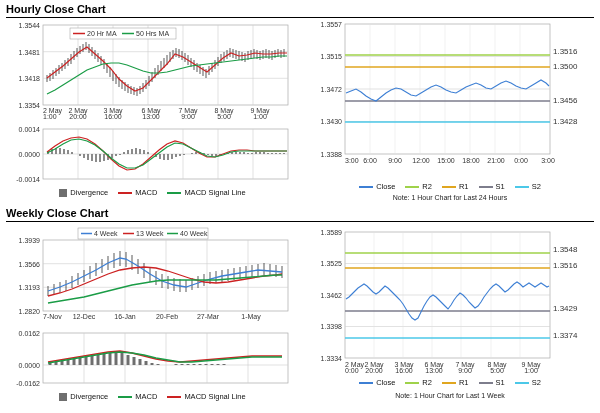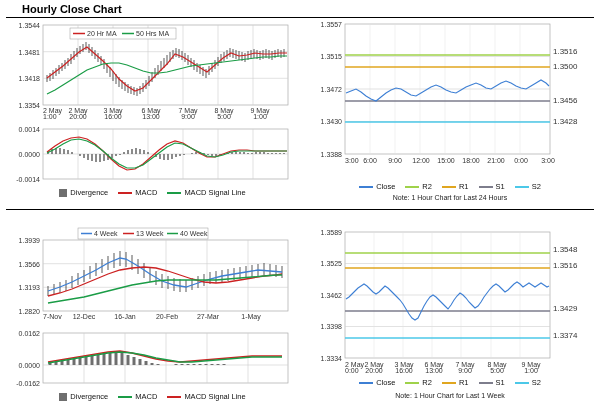--- a/index.html
+++ b/index.html
@@ -6,21 +6,21 @@
   body{
     width:600px;height:413px;
     background:#ffffff;
     font-family:"Liberation Sans", sans-serif;
     color:#000;
     overflow:hidden;
     position:relative;
   }
   .panel{position:absolute;}
   .section-title{
-    font-size:11px;font-weight:bold;color:#000;margin-left:16px;
+    font-size:11px;font-weight:bold;color:#000;
   }
   .hr{height:1px;background:#000;width:100%;}
   .tick{font-size:7px;fill:#333;}
   svg{display:block;}
   .legend-row{
     display:flex;align-items:center;justify-content:center;
     gap:10px;font-size:7.5px;color:#111;
   }
   .legend-item{display:flex;align-items:center;gap:3px;}
   .legend-swatch{width:14px;height:2px;display:inline-block;}
@@ -328,20 +328,21 @@
     </span>
   <span class="legend-item">
       <span class="legend-swatch" style="background:#4cc8e8"></span>
       <span>S2</span>
     </span>
 </div>
 
 <div class="panel note" style="left:305px;top:194px;width:290px;">Note: 1 Hour Chart for Last 24 Hours</div>
 
 <div class="panel" style="left:6px;top:207px;width:588px;">
+  <div class="section-title">Weekly Close Chart</div>
   <div class="hr" style="margin-top:2px;"></div>
 </div>
 
 <div class="panel" style="left:10px;top:226px;width:285px;height:100px;">
   <svg width="285" height="100" viewBox="0 0 285 100">
     <rect x="33" y="14" width="245" height="71" fill="#ffffff" stroke="#aaaaaa" stroke-width="0.7"></rect>
     <line x1="33" y1="37.7" x2="278" y2="37.7" stroke="#cfcfcf" stroke-width="0.6"></line>
     <line x1="33" y1="61.3" x2="278" y2="61.3" stroke="#cfcfcf" stroke-width="0.6"></line>
     <line x1="74" y1="14" x2="74" y2="85" stroke="#cfcfcf" stroke-width="0.6"></line>
     <line x1="115" y1="14" x2="115" y2="85" stroke="#cfcfcf" stroke-width="0.6"></line>

